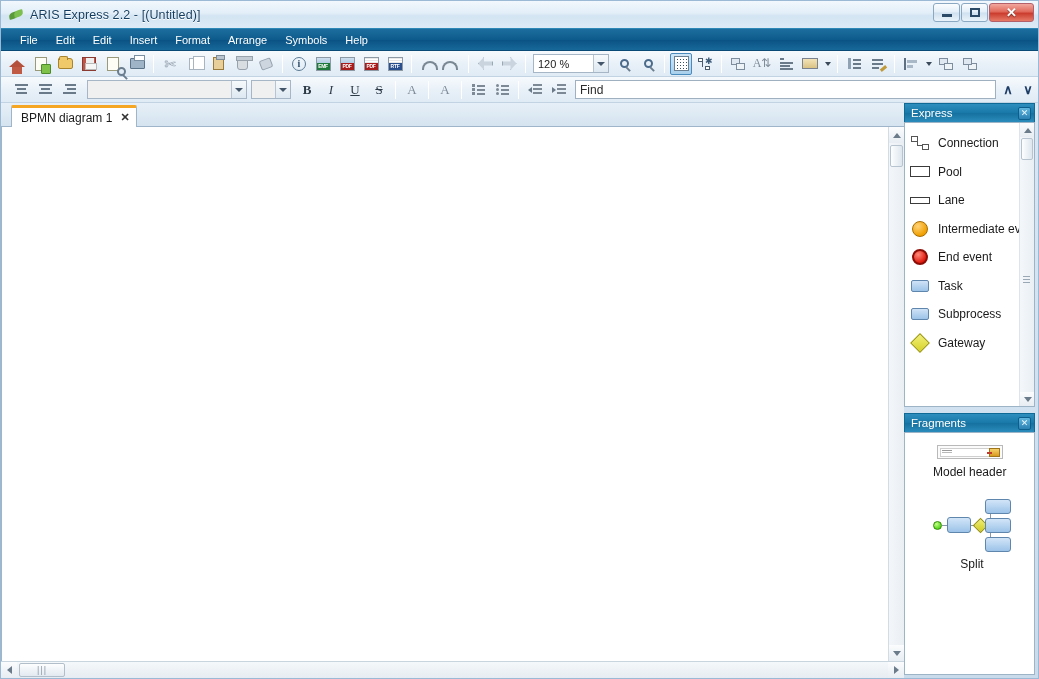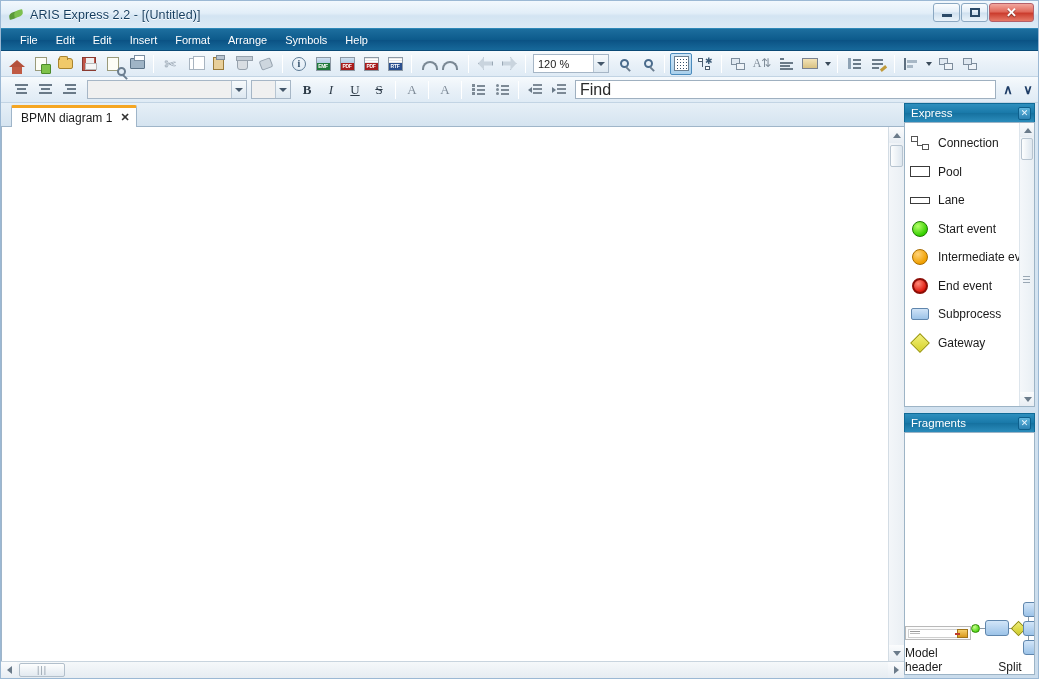--- a/index.html
+++ b/index.html
@@ -184,21 +184,21 @@
   .list-ic i { position:absolute; left:5px; height:1.6px; width:8px; background:#7d8a96; display:block;}
   .list-ic b { position:absolute; left:0; width:3px;height:3px; background:#7d8a96; display:block;}
   .indent-ic { width:14px;height:11px;position:relative;}
   .indent-ic i { position:absolute; right:0; height:1.6px; width:9px; background:#7d8a96; display:block;}
   .indent-ic .tri { position:absolute; left:0; top:3px; width:0;height:0;border-top:3px solid transparent;border-bottom:3px solid transparent; }
 
   #findbox {
     flex: 1 1 auto; height: 19px; margin: 0 2px 0 4px;
     border: 1px solid #9fb0c0; background: #fff;
     display: flex; align-items: center; padding-left: 4px;
-    color: #2a2a2a; font-size: 16px;
+    color: #2a2a2a; font-size: 12px;
   }
   .chev { width: 20px; height: 22px; display:flex; align-items:center; justify-content:center; color:#1d3c66; font-size:13px; font-weight:bold;}
 
   
   #body { flex: 1 1 auto; display: flex; min-height: 0; background:#dbe7f2; }
 
   #docarea { flex: 1 1 auto; display: flex; flex-direction: column; min-width: 0; padding: 0; }
 
   
   #tabstrip {
@@ -320,21 +320,21 @@
   #sym-scroll { flex: 0 0 15px; width: 15px; display:flex; flex-direction:column;
     background: linear-gradient(to right,#f4f7fa,#e9eff4); border-left:1px solid #dde5ec;}
   #sym-scroll .thumb { width:12px;height:22px;margin:1px auto 0;
     background: linear-gradient(to right,#fdfefe,#dde6ee); border:1px solid #b7c4d0; border-radius:2px;}
   #sym-scroll .track { flex:1 1 auto; position:relative;}
   #sym-scroll .grip { position:absolute; left:3px; top:50%; width:7px; height:7px;
     background:
       linear-gradient(to bottom, #9aa7b4 1px, transparent 1px, transparent 3px,
        #9aa7b4 3px, #9aa7b4 4px, transparent 4px, transparent 6px, #9aa7b4 6px, #9aa7b4 7px);}
 
-  #fragments-body { flex-direction: row; align-items: flex-end; padding-top: 12px; }
+  #fragments-body { flex-direction: column; align-items: flex-start; padding-top: 12px; padding-left: 28px; }
   .frag-item { display:flex; flex-direction:column; align-items:center; }
   .frag-cap { font-size: 12px; color:#1a1a1a; margin-top: 6px; }
   .mh-thumb {
     width: 66px; height: 14px; background: #fbfbfb; border: 1px solid #b9b9b9;
     display:flex; align-items:center; position:relative;
   }
   .mh-thumb .inner { position:absolute; left:2px; top:2px; width:50px; height:9px; border:1px solid #cfcfcf; background:#fff;}
   .mh-thumb .tick { position:absolute; left:4px; top:4px; width:10px; height:1px; background:#9a9a9a; box-shadow:0 2px 0 #b9b9b9;}
   .mh-thumb .pin { position:absolute; right:2px; top:2px; width:11px; height:9px;
      background:linear-gradient(to bottom,#f6d06a,#d99a1e); border:1px solid #a0751a;}
@@ -723,35 +723,35 @@
               <span>Pool</span>
             </div>
             <div class="sym-row">
               <span class="sym-ic">
                   <span class="s-lane"></span>
                 </span>
               <span>Lane</span>
             </div>
             <div class="sym-row">
               <span class="sym-ic">
-                  <span class="s-circ s-start"></span>
-                </span>
-              <span>Start event</span>
-            </div>
-            <div class="sym-row">
-              <span class="sym-ic">
                   <span class="s-circ s-inter"></span>
                 </span>
               <span>Intermediate eve</span>
             </div>
             <div class="sym-row">
               <span class="sym-ic">
                   <span class="s-circ s-end"></span>
                 </span>
               <span>End event</span>
+            </div>
+            <div class="sym-row">
+              <span class="sym-ic">
+                  <span class="s-task"></span>
+                </span>
+              <span>Task</span>
             </div>
             <div class="sym-row">
               <span class="sym-ic">
                   <span class="s-task"></span>
                 </span>
               <span>Subprocess</span>
             </div>
             <div class="sym-row">
               <span class="sym-ic">
                   <span class="s-gate"></span>

